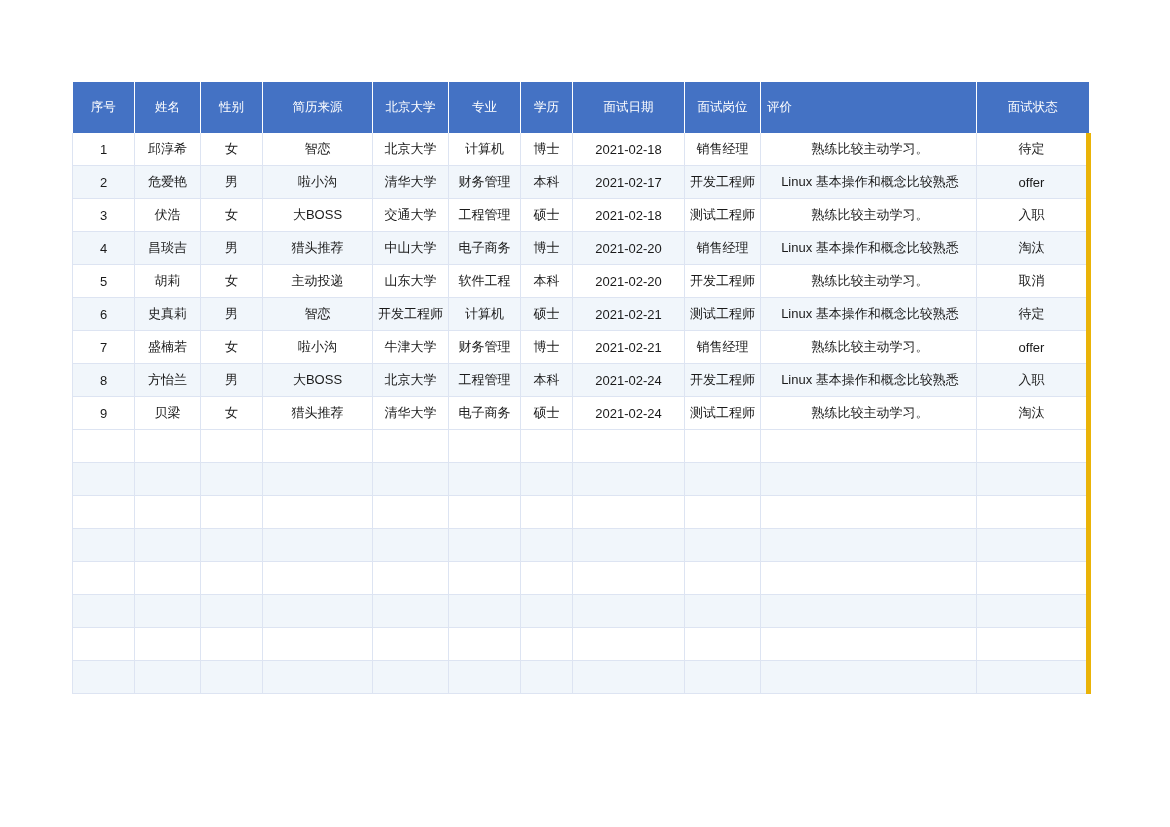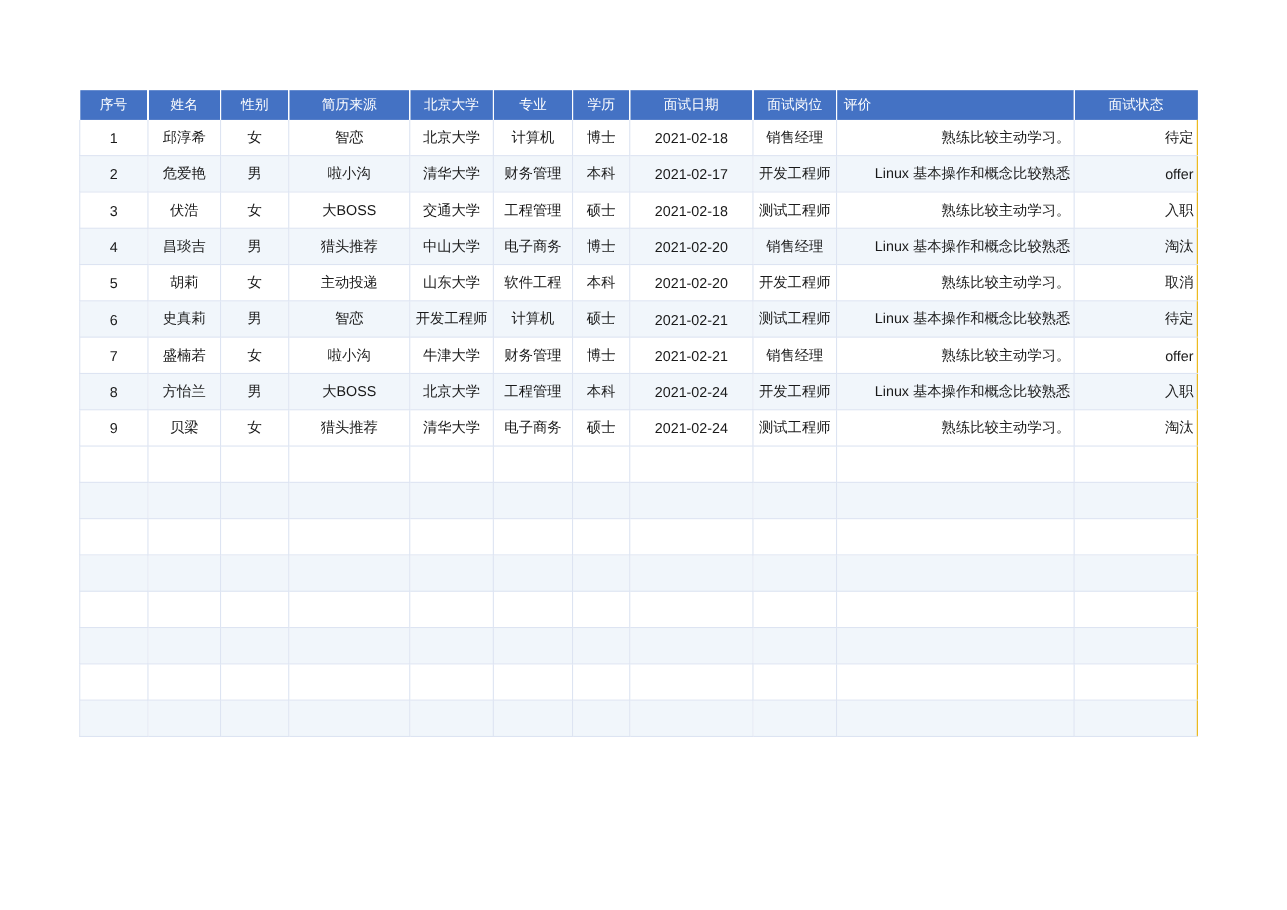--- a/index.html
+++ b/index.html
@@ -41,21 +41,21 @@
   table.grid col.c-eval     { width: 216px; }
   table.grid col.c-status   { width: 112px; }
 
   thead th {
     background: #4472C4;
     color: #ffffff;
     font-size: 12.5px;
     font-weight: normal;
     height: 27px;
     line-height: 27px;
-    padding: 0 4px;
+    padding: 12px 4px;
     text-align: center;
     border-right: 1.5px solid #ffffff;
     border-bottom: none;
     white-space: nowrap;
     overflow: hidden;
   }
   thead th.last { border-right: none; }
   thead th.al-left { text-align: left; padding-left: 6px; font-family: Liberation Serif, serif; }
 
   tbody td {
@@ -63,22 +63,22 @@
     font-size: 13px;
     color: #1a1a1a;
     text-align: center;
     padding: 0 3px;
     border-right: 1px solid #DDE4F2;
     border-bottom: 1px solid #DDE4F2;
     white-space: nowrap;
     overflow: hidden;
   }
   tbody tr td:first-child { border-left: 1px solid #DDE4F2; }
-  tbody td.last { border-right: 1px solid #eab308; text-align: right; }
-  tbody td.al-left { text-align: right; padding-left: 6px; }
+  tbody td.last { border-right: 5px solid #eab308; }
+  tbody td.al-left { text-align: center; padding-left: 6px; }
 
   tbody tr.odd td  { background: #ffffff; }
   tbody tr.even td { background: #F1F6FB; }
 
   tbody tr.blank td { color: transparent; }
 </style>
 </head>
 <body>
 
 <div id="sheet">

